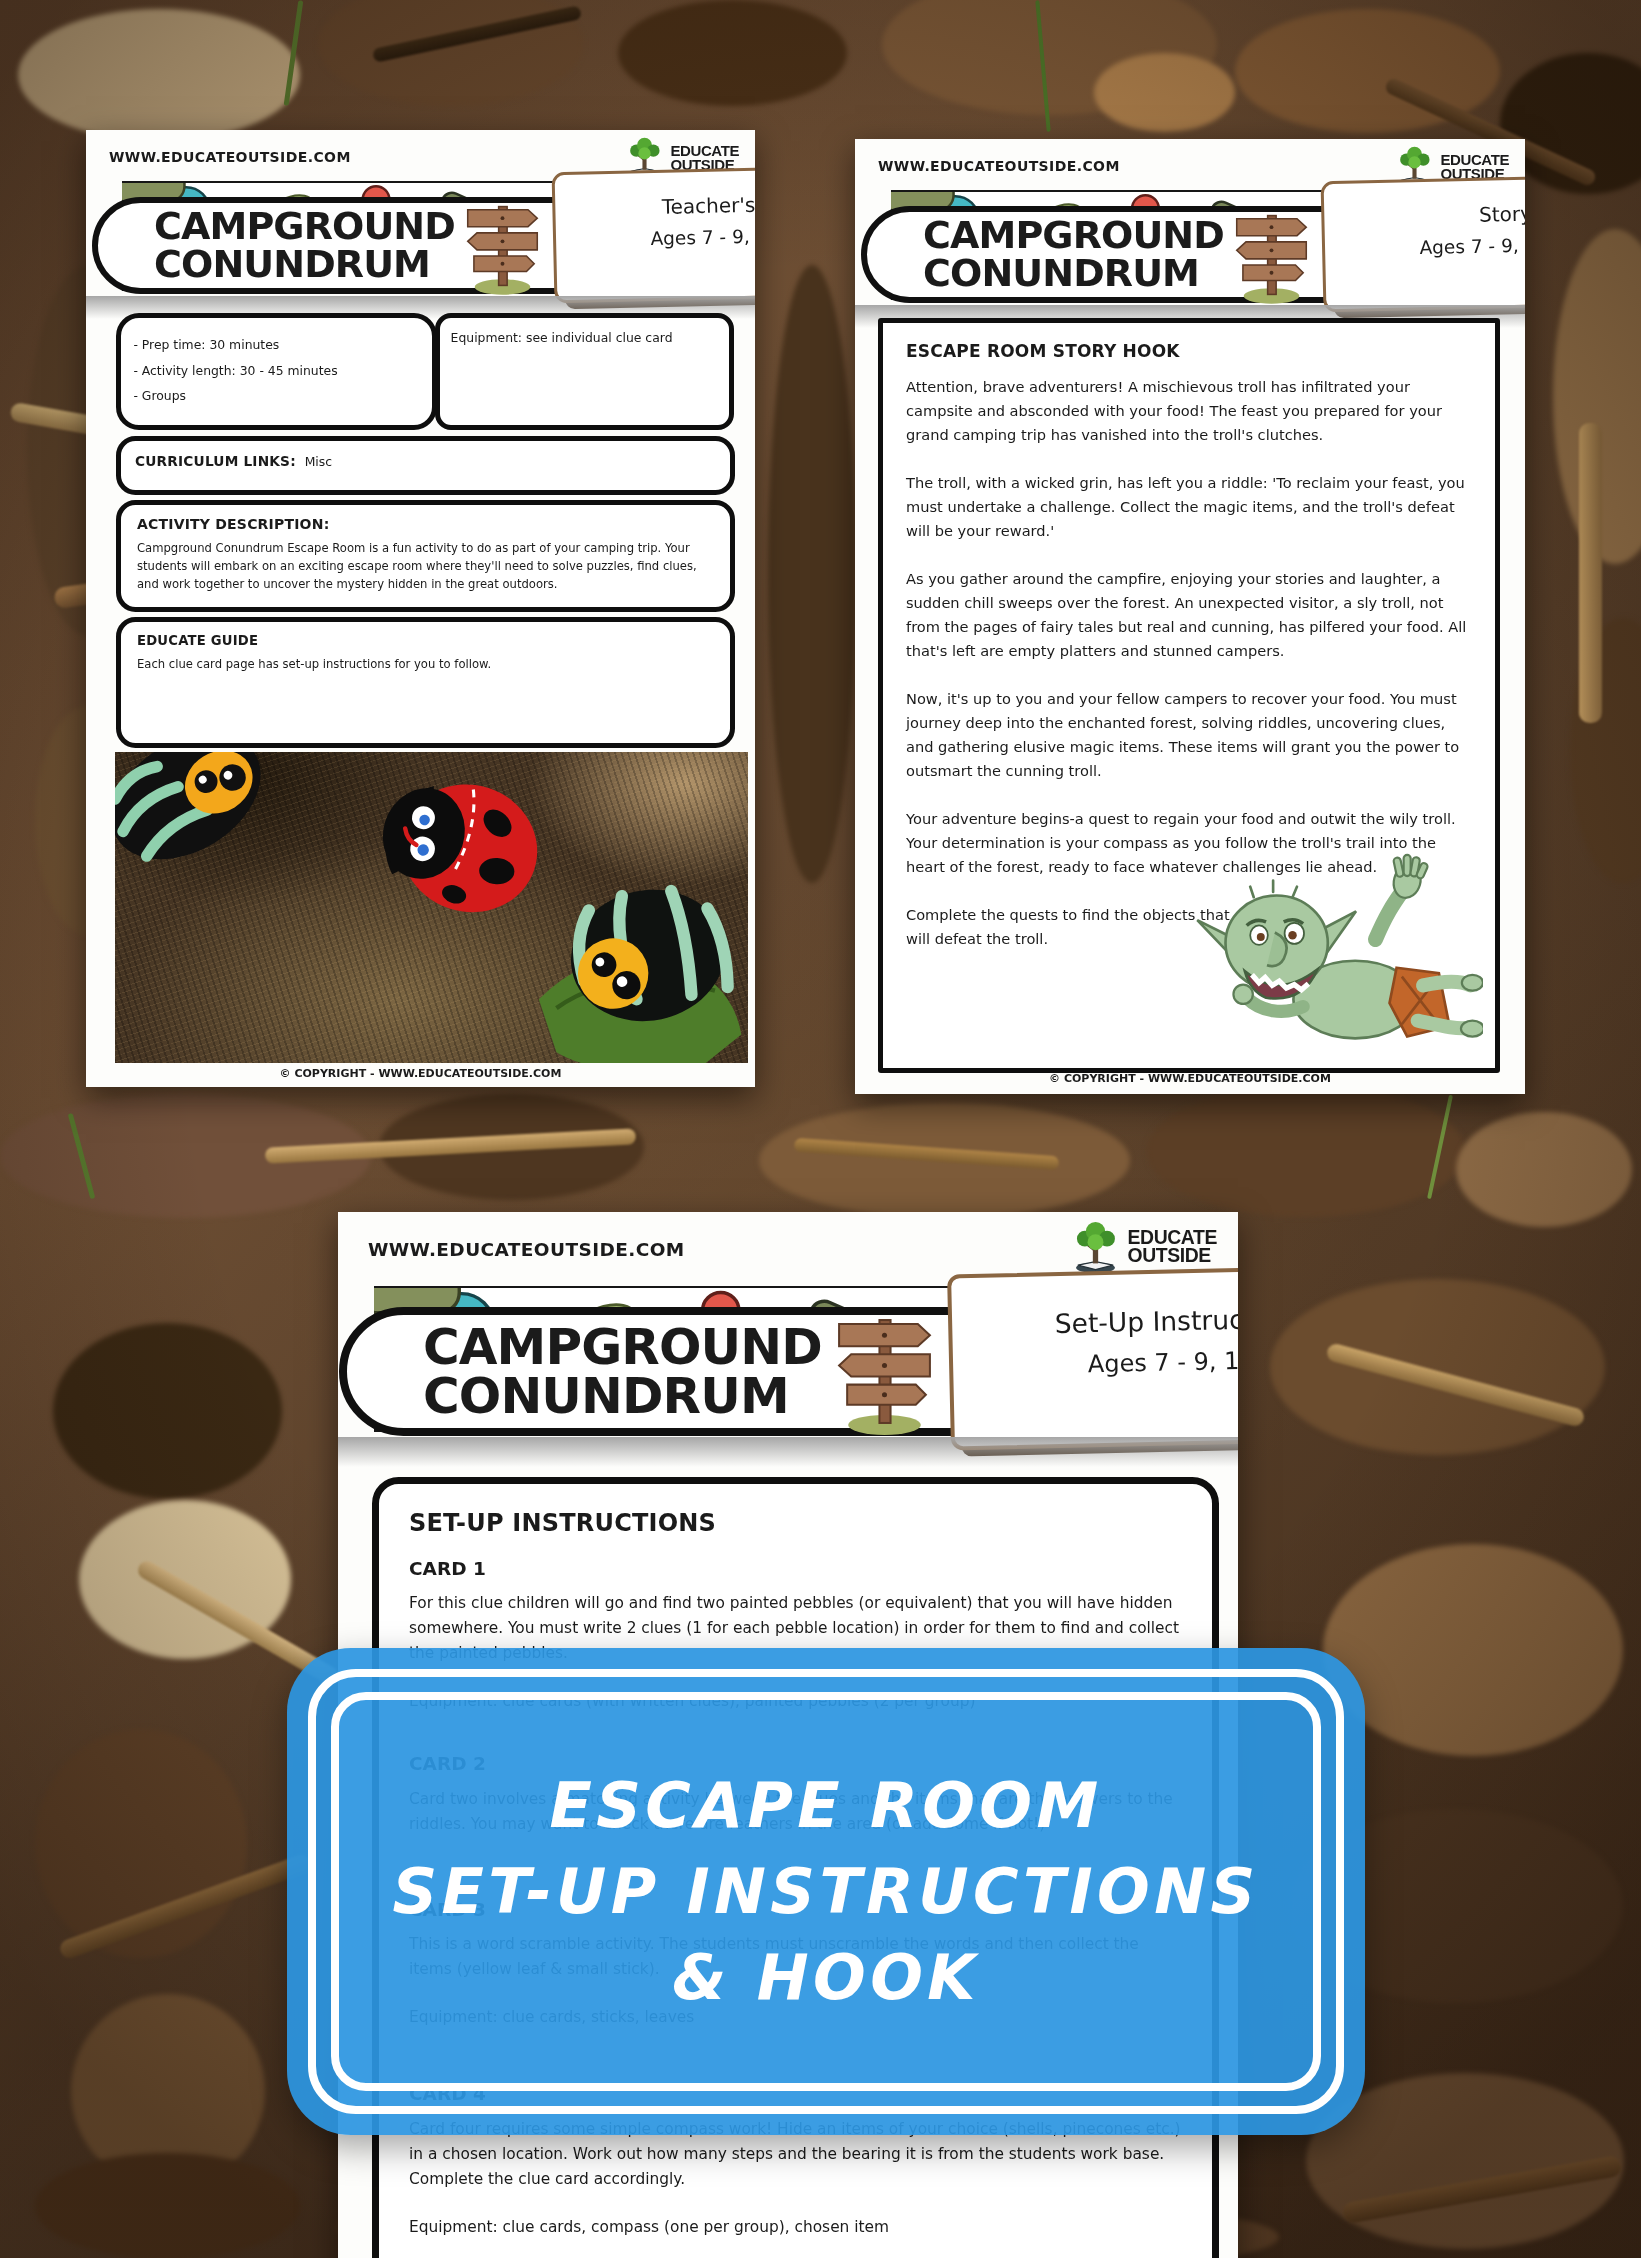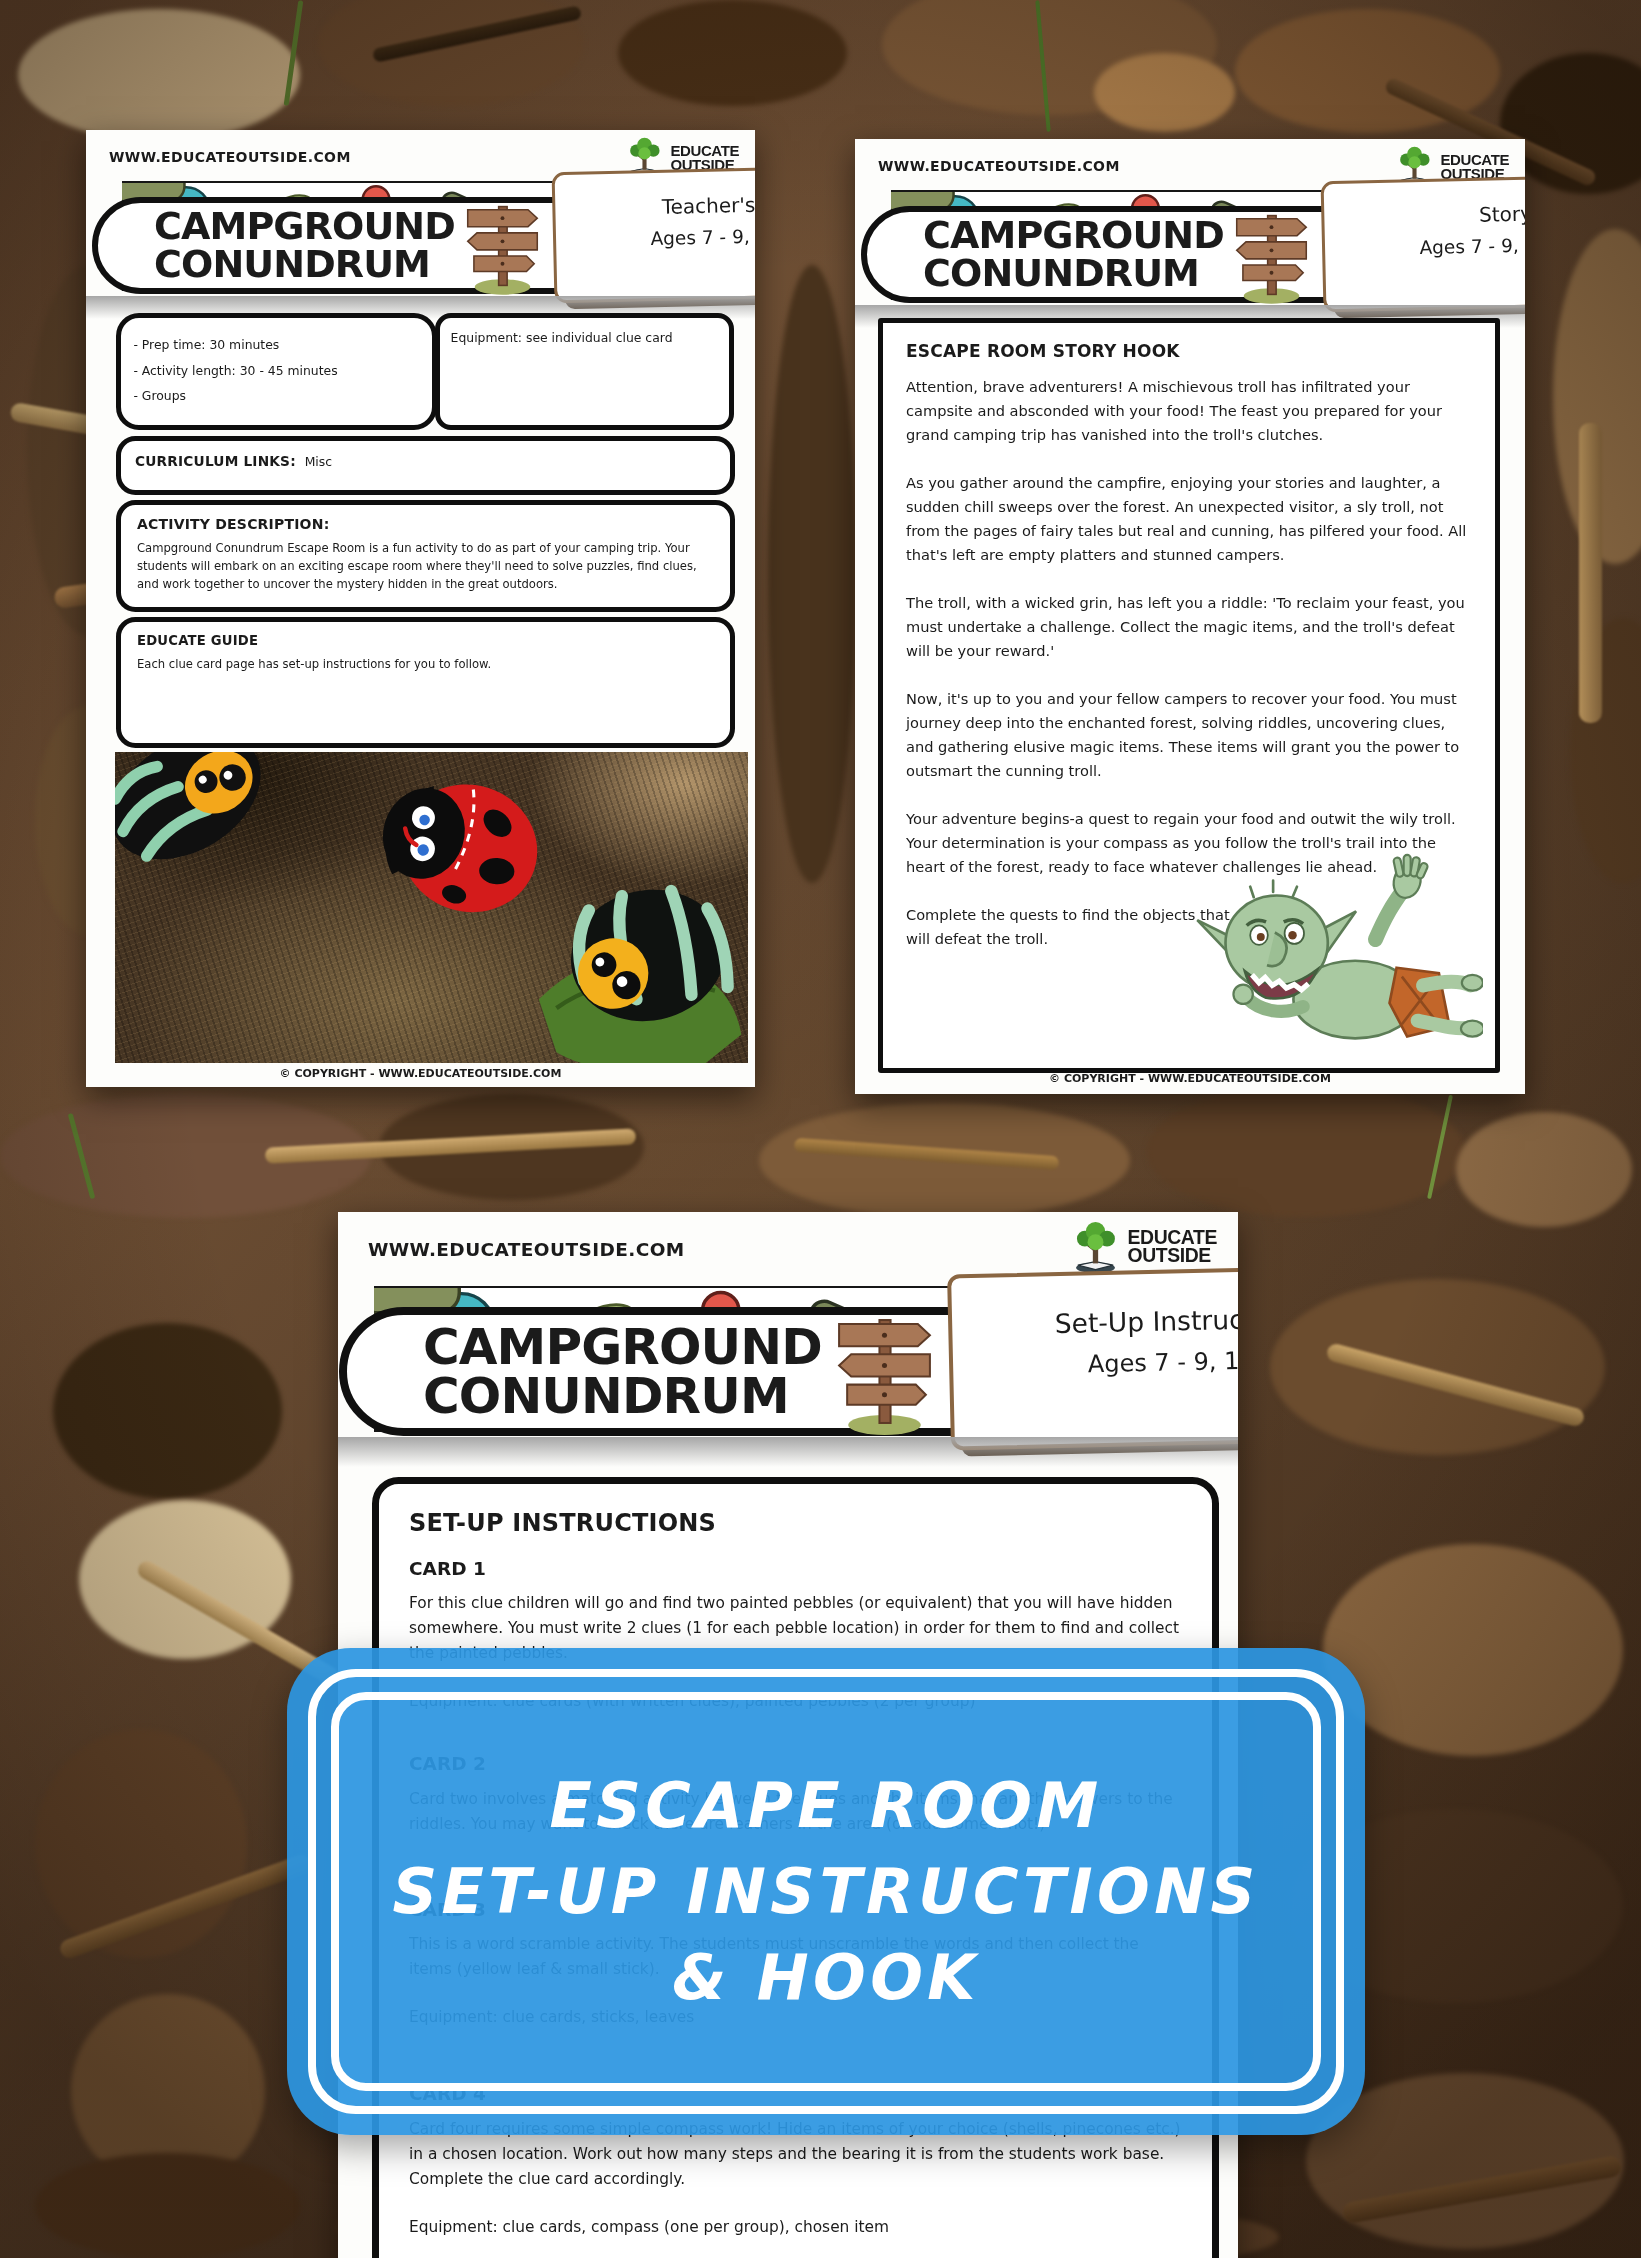--- a/index.html
+++ b/index.html
@@ -307,22 +307,22 @@
         <div style="font-size:18.5px;margin-bottom:7px;">Ages 7 - 9, 10 - 12</div>
         <div style="font-size:17px;">Misc</div>
       </div>
     </div>
     <div class="fade" style="top:166px;height:23px;"></div>
 
     <div class="bbox story" style="left:23px;top:179px;width:612px;height:745px;border-radius:3px;">
       <div style="padding:17.6px 23px 0 23px;position:relative;height:100%;box-sizing:border-box;">
         <div class="bold-head" style="font-size:17px;margin-bottom:14px;">ESCAPE ROOM STORY HOOK</div>
         <p>Attention, brave adventurers! A mischievous troll has infiltrated your campsite and absconded with your food! The feast you prepared for your grand camping trip has vanished into the troll's clutches.</p>
+        <p>The troll, with a wicked grin, has left you a riddle: 'To reclaim your feast, you must undertake a challenge. Collect the magic items, and the troll's defeat will be your reward.'</p>
         <p>As you gather around the campfire, enjoying your stories and laughter, a sudden chill sweeps over the forest. An unexpected visitor, a sly troll, not from the pages of fairy tales but real and cunning, has pilfered your food. All that's left are empty platters and stunned campers.</p>
-        <p>The troll, with a wicked grin, has left you a riddle: 'To reclaim your feast, you must undertake a challenge. Collect the magic items, and the troll's defeat will be your reward.'</p>
         <p>Now, it's up to you and your fellow campers to recover your food. You must journey deep into the enchanted forest, solving riddles, uncovering clues, and gathering elusive magic items. These items will grant you the power to outsmart the cunning troll.</p>
         <p>Your adventure begins-a quest to regain your food and outwit the wily troll. Your determination is your compass as you follow the troll's trail into the heart of the forest, ready to face whatever challenges lie ahead.</p>
         <p style="width:344px;">Complete the quests to find the objects that will defeat the troll.</p>
         <svg width="291" height="212" viewBox="0 0 330 235" style="position:absolute;right:12.4px;bottom:7px;">
           <path d="M208 100 C220 72 228 60 238 46" stroke="#8fb487" stroke-width="17" fill="none" stroke-linecap="round"></path>
           <g fill="#a9c9a1" stroke="#5d7d57" stroke-width="2.5">
             <ellipse cx="244" cy="34" rx="15" ry="19" transform="rotate(15 244 34)"></ellipse>
             <rect x="228" y="8" width="8" height="22" rx="4" transform="rotate(-12 228 8)"></rect>
             <rect x="240" y="4" width="8" height="24" rx="4"></rect>
             <rect x="251" y="6" width="8" height="22" rx="4" transform="rotate(10 251 6)"></rect>

